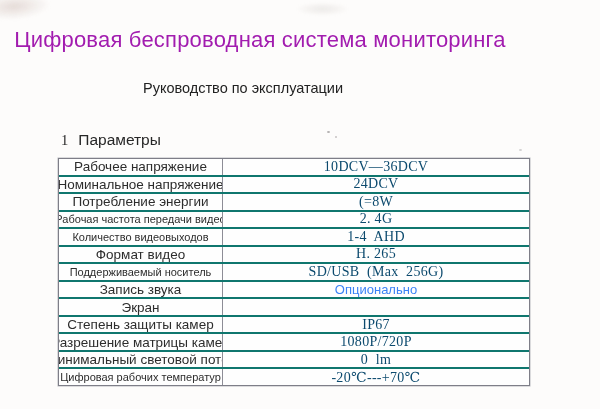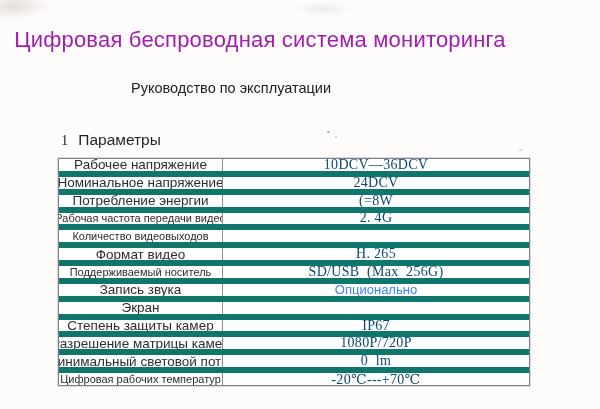--- a/index.html
+++ b/index.html
@@ -33,20 +33,21 @@
   .doc-subtitle {
     position: absolute;
     top: 80px;
     left: 0;
     width: 462px;
     text-align: center;
     font-size: 14.5px;
     font-weight: 400;
     color: #222222;
     white-space: nowrap;
+    padding-left: 12px;
   }
   .section-heading {
     position: absolute;
     top: 131px;
     left: 61px;
     font-size: 15.5px;
     color: #272727;
     white-space: nowrap;
   }
   .section-heading .sec-num {
@@ -65,21 +66,21 @@
     box-sizing: border-box;
     border: 1px solid #7e7e88;
     box-shadow: 0 0 0 0.5px #b9b9c0;
     display: flex;
     flex-direction: column;
     background: #fefefe;
   }
   .t-row {
     flex: 1;
     display: flex;
-    border-top: 6px solid #0f766e;
+    border-top: 2px solid #0f766e;
     min-height: 0;
   }
   .t-row:first-child { border-top: none; border-radius: 7px; }
   .cell {
     display: flex;
     align-items: center;
     justify-content: center;
     overflow: hidden;
     white-space: pre;
   }
@@ -171,20 +172,21 @@
       <div class="cell value">(=8W</div>
     </div>
 
     <div class="t-row small-label">
       <div class="cell label">Рабочая частота передачи видео</div>
       <div class="cell value">2. 4G</div>
     </div>
 
     <div class="t-row small-label">
       <div class="cell label">Количество видеовыходов</div>
+      <div class="cell value">1-4  AHD</div>
     </div>
 
     <div class="t-row">
       <div class="cell label">Формат видео</div>
       <div class="cell value">H. 265</div>
     </div>
 
     <div class="t-row small-label">
       <div class="cell label">Поддерживаемый носитель</div>
       <div class="cell value">SD/USB  (Max  256G)</div>

